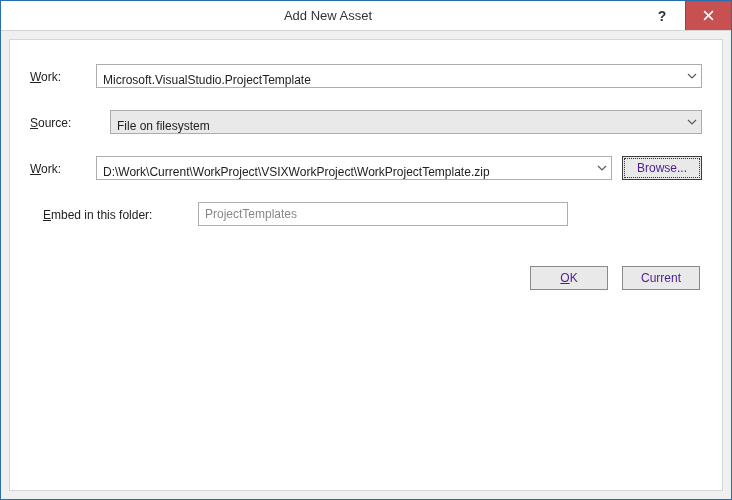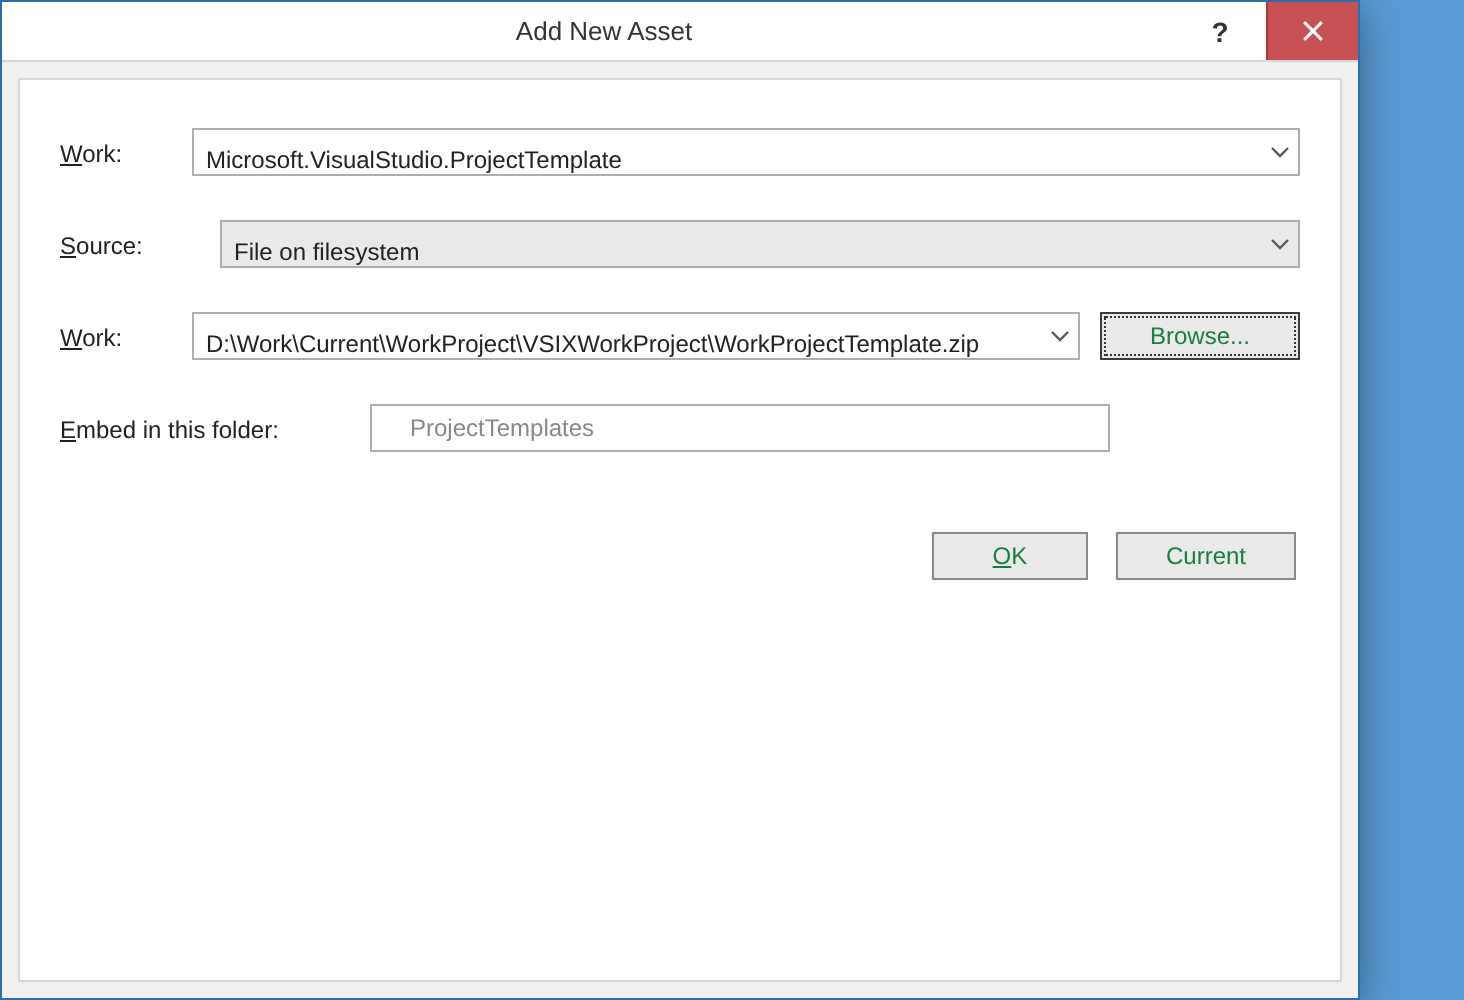--- a/index.html
+++ b/index.html
@@ -6,21 +6,21 @@
   html, body {
     margin: 0; padding: 0;
     width: 732px; height: 500px;
     font-family: "Segoe UI", Tahoma, sans-serif;
     font-size: 12px;
     background: #5a9bd5;
     overflow: hidden;
   }
   .window {
     position: relative;
-    width: 680px; height: 500px;
+    width: 732px; height: 500px;
     background: #f0f0f0;
     border: 1px solid #2a6dab;
     box-shadow: 0 4px 20px rgba(0,0,0,.4);
   }
   .titlebar {
     height: 30px;
     background: #ffffff;
     border-bottom: 1px solid #d6d6d6;
     display: flex;
     align-items: stretch;
@@ -56,21 +56,21 @@
   .row {
     display: flex;
     align-items: center;
     margin-bottom: 22px;
   }
   .row .label {
     width: 66px;
     color: #222;
     padding-top: 1px;
   }
-  .row.embed .label { width: 155px; }
+  .row.embed .label { width: 155px; margin-left: 13px; }
   .underline-first::first-letter { text-decoration: underline; }
   .combo {
     flex: 1;
     height: 24px;
     border: 1px solid #adadad;
     background: #fff;
     display: flex; align-items: flex-end;
     padding: 0 20px 0 6px;
     position: relative;
     color: #222;
@@ -78,31 +78,31 @@
   .combo.grey { background: #e9e9e9; margin-left: 14px; }
   .combo .chev {
     position: absolute; right: 4px; top: 50%; transform: translateY(-50%);
     pointer-events: none;
   }
   .textbox {
     flex: 0 0 370px;
     height: 24px;
     border: 1px solid #adadad;
     background: #fff;
-    padding: 0 19px;
+    padding: 0 6px;
     color: #888;
     display: flex; align-items: center;
   }
   .btn {
     height: 24px;
     border: 1px solid #8a8a8a;
     background: #e9e9e9;
     display: inline-flex; align-items: center; justify-content: center;
-    padding: 0 24px;
-    color: #15803d;
+    padding: 0 14px;
+    color: #4c1d95;
     min-width: 78px;
   }
   .btn.focused {
     outline: 1px dotted #333;
     outline-offset: -3px;
     border: 1px solid #3c3c3c;
   }
   .path-row .combo { flex: 1; margin-right: 10px; }
   .action-strip {
     display: flex; justify-content: flex-end; gap: 14px;

